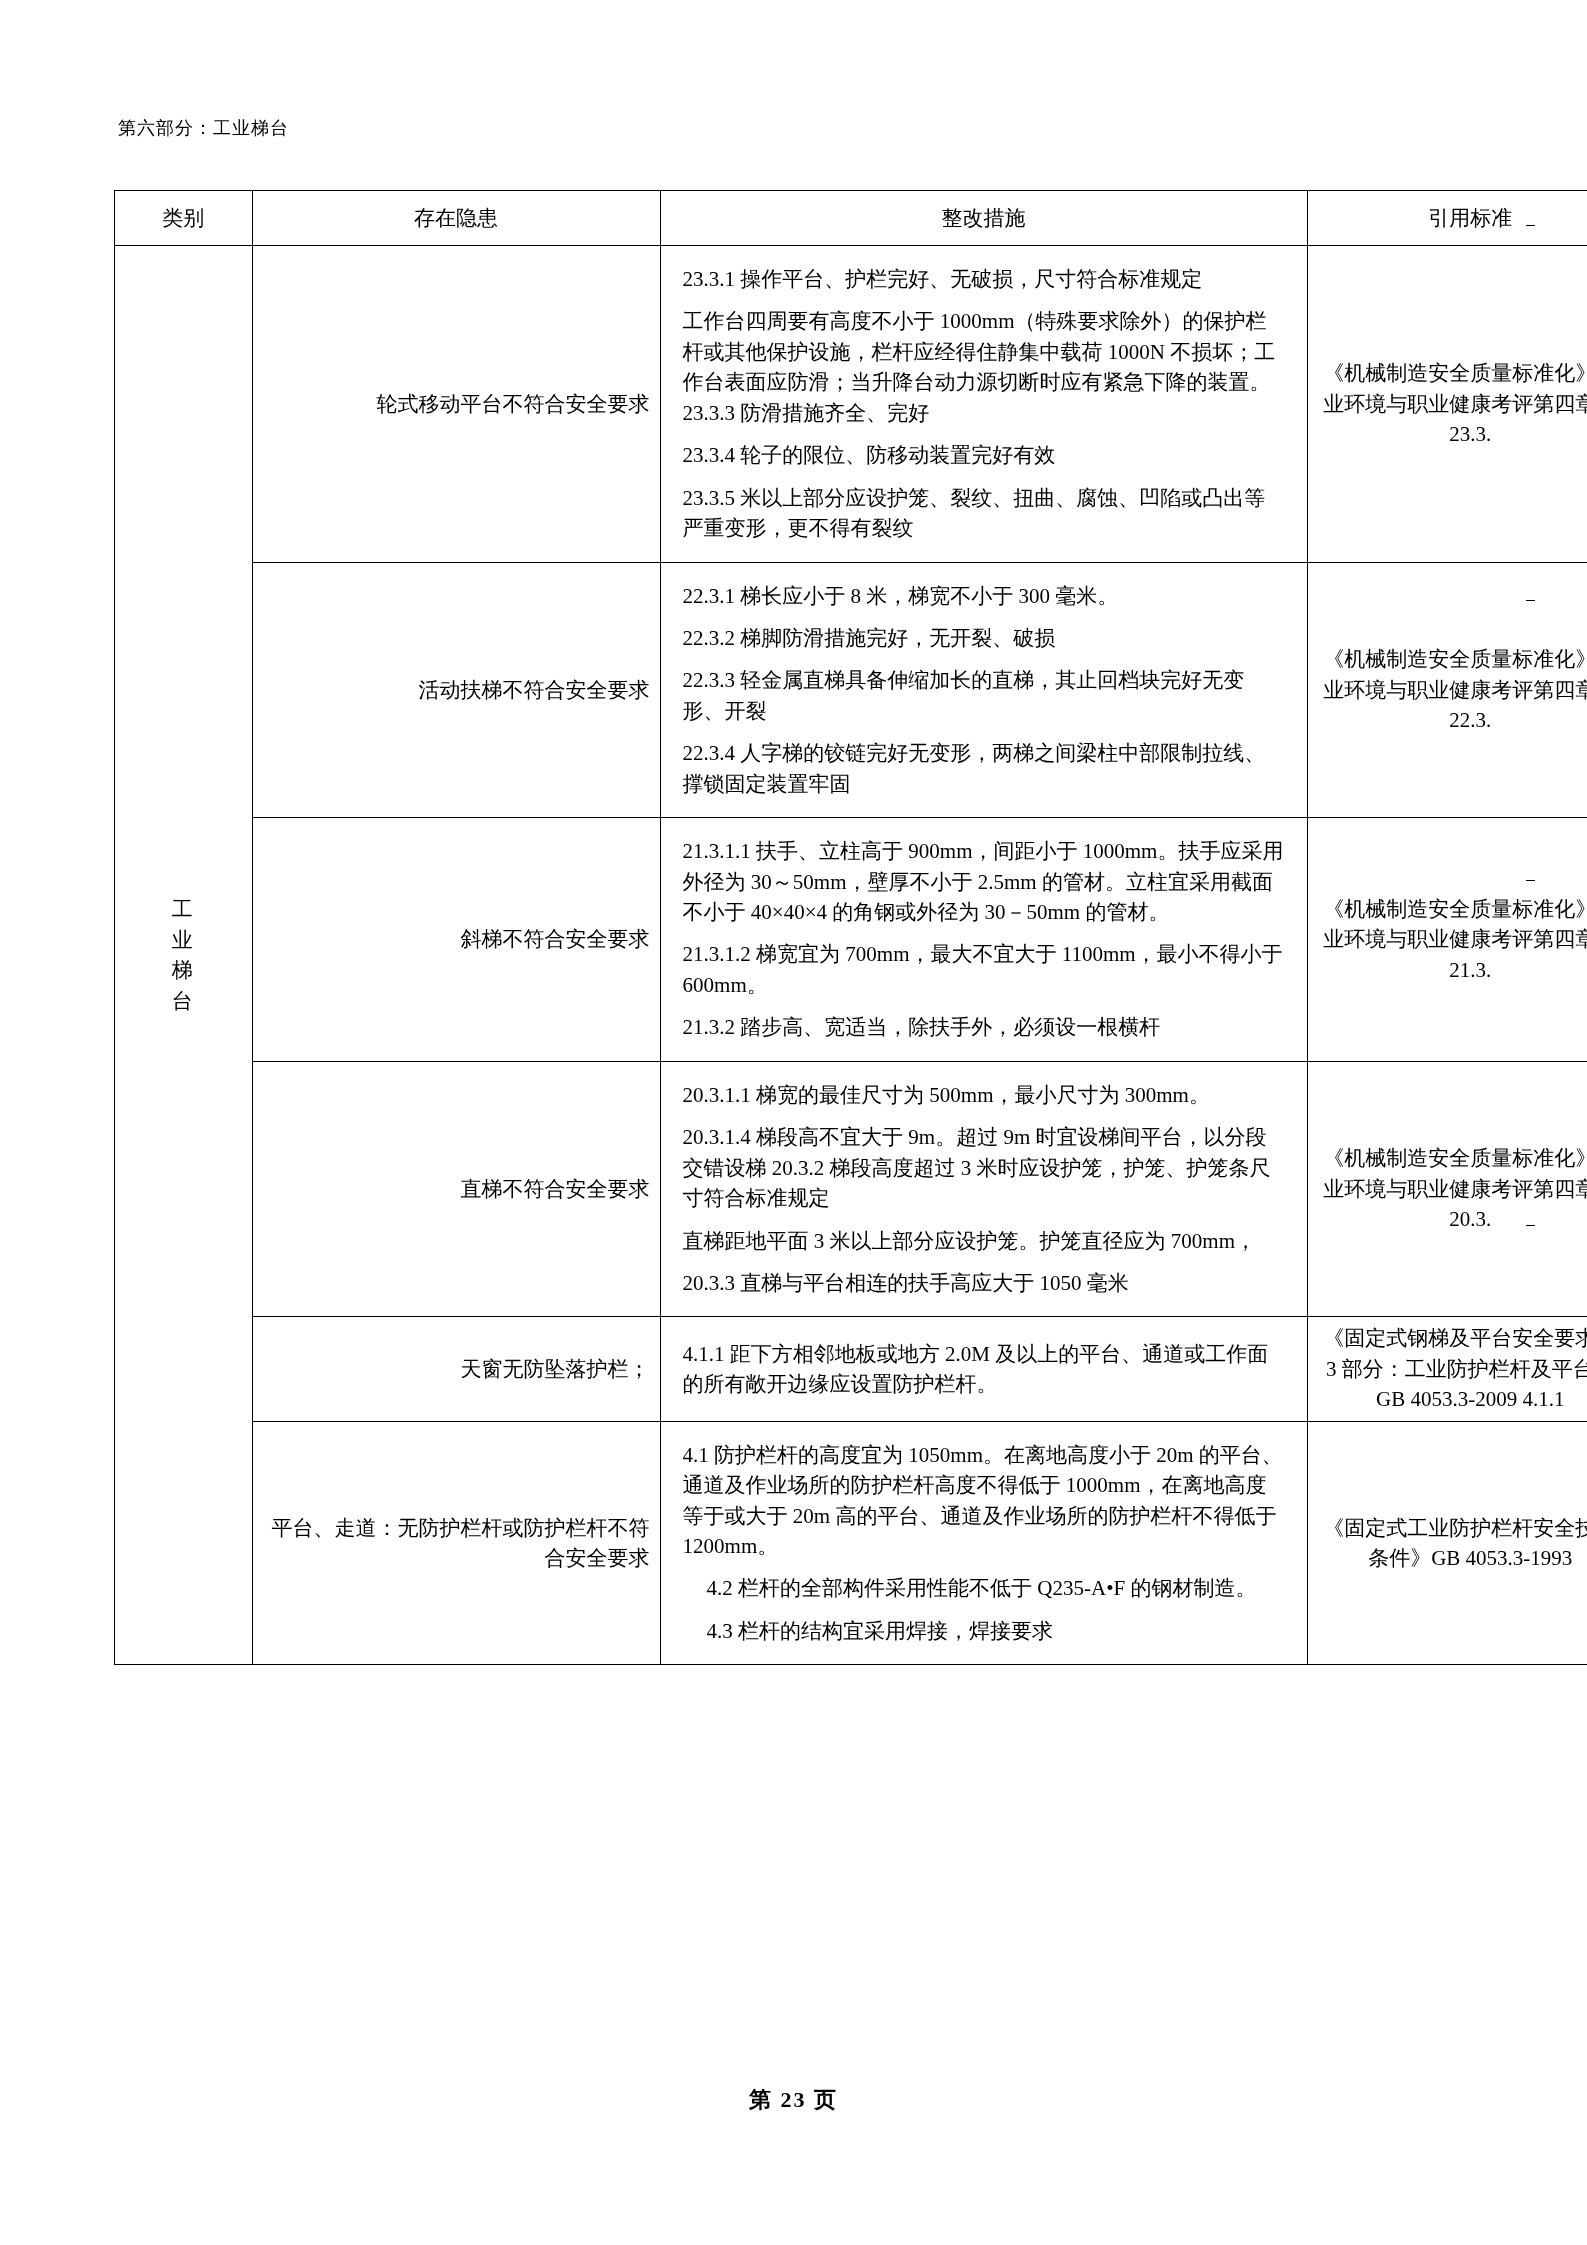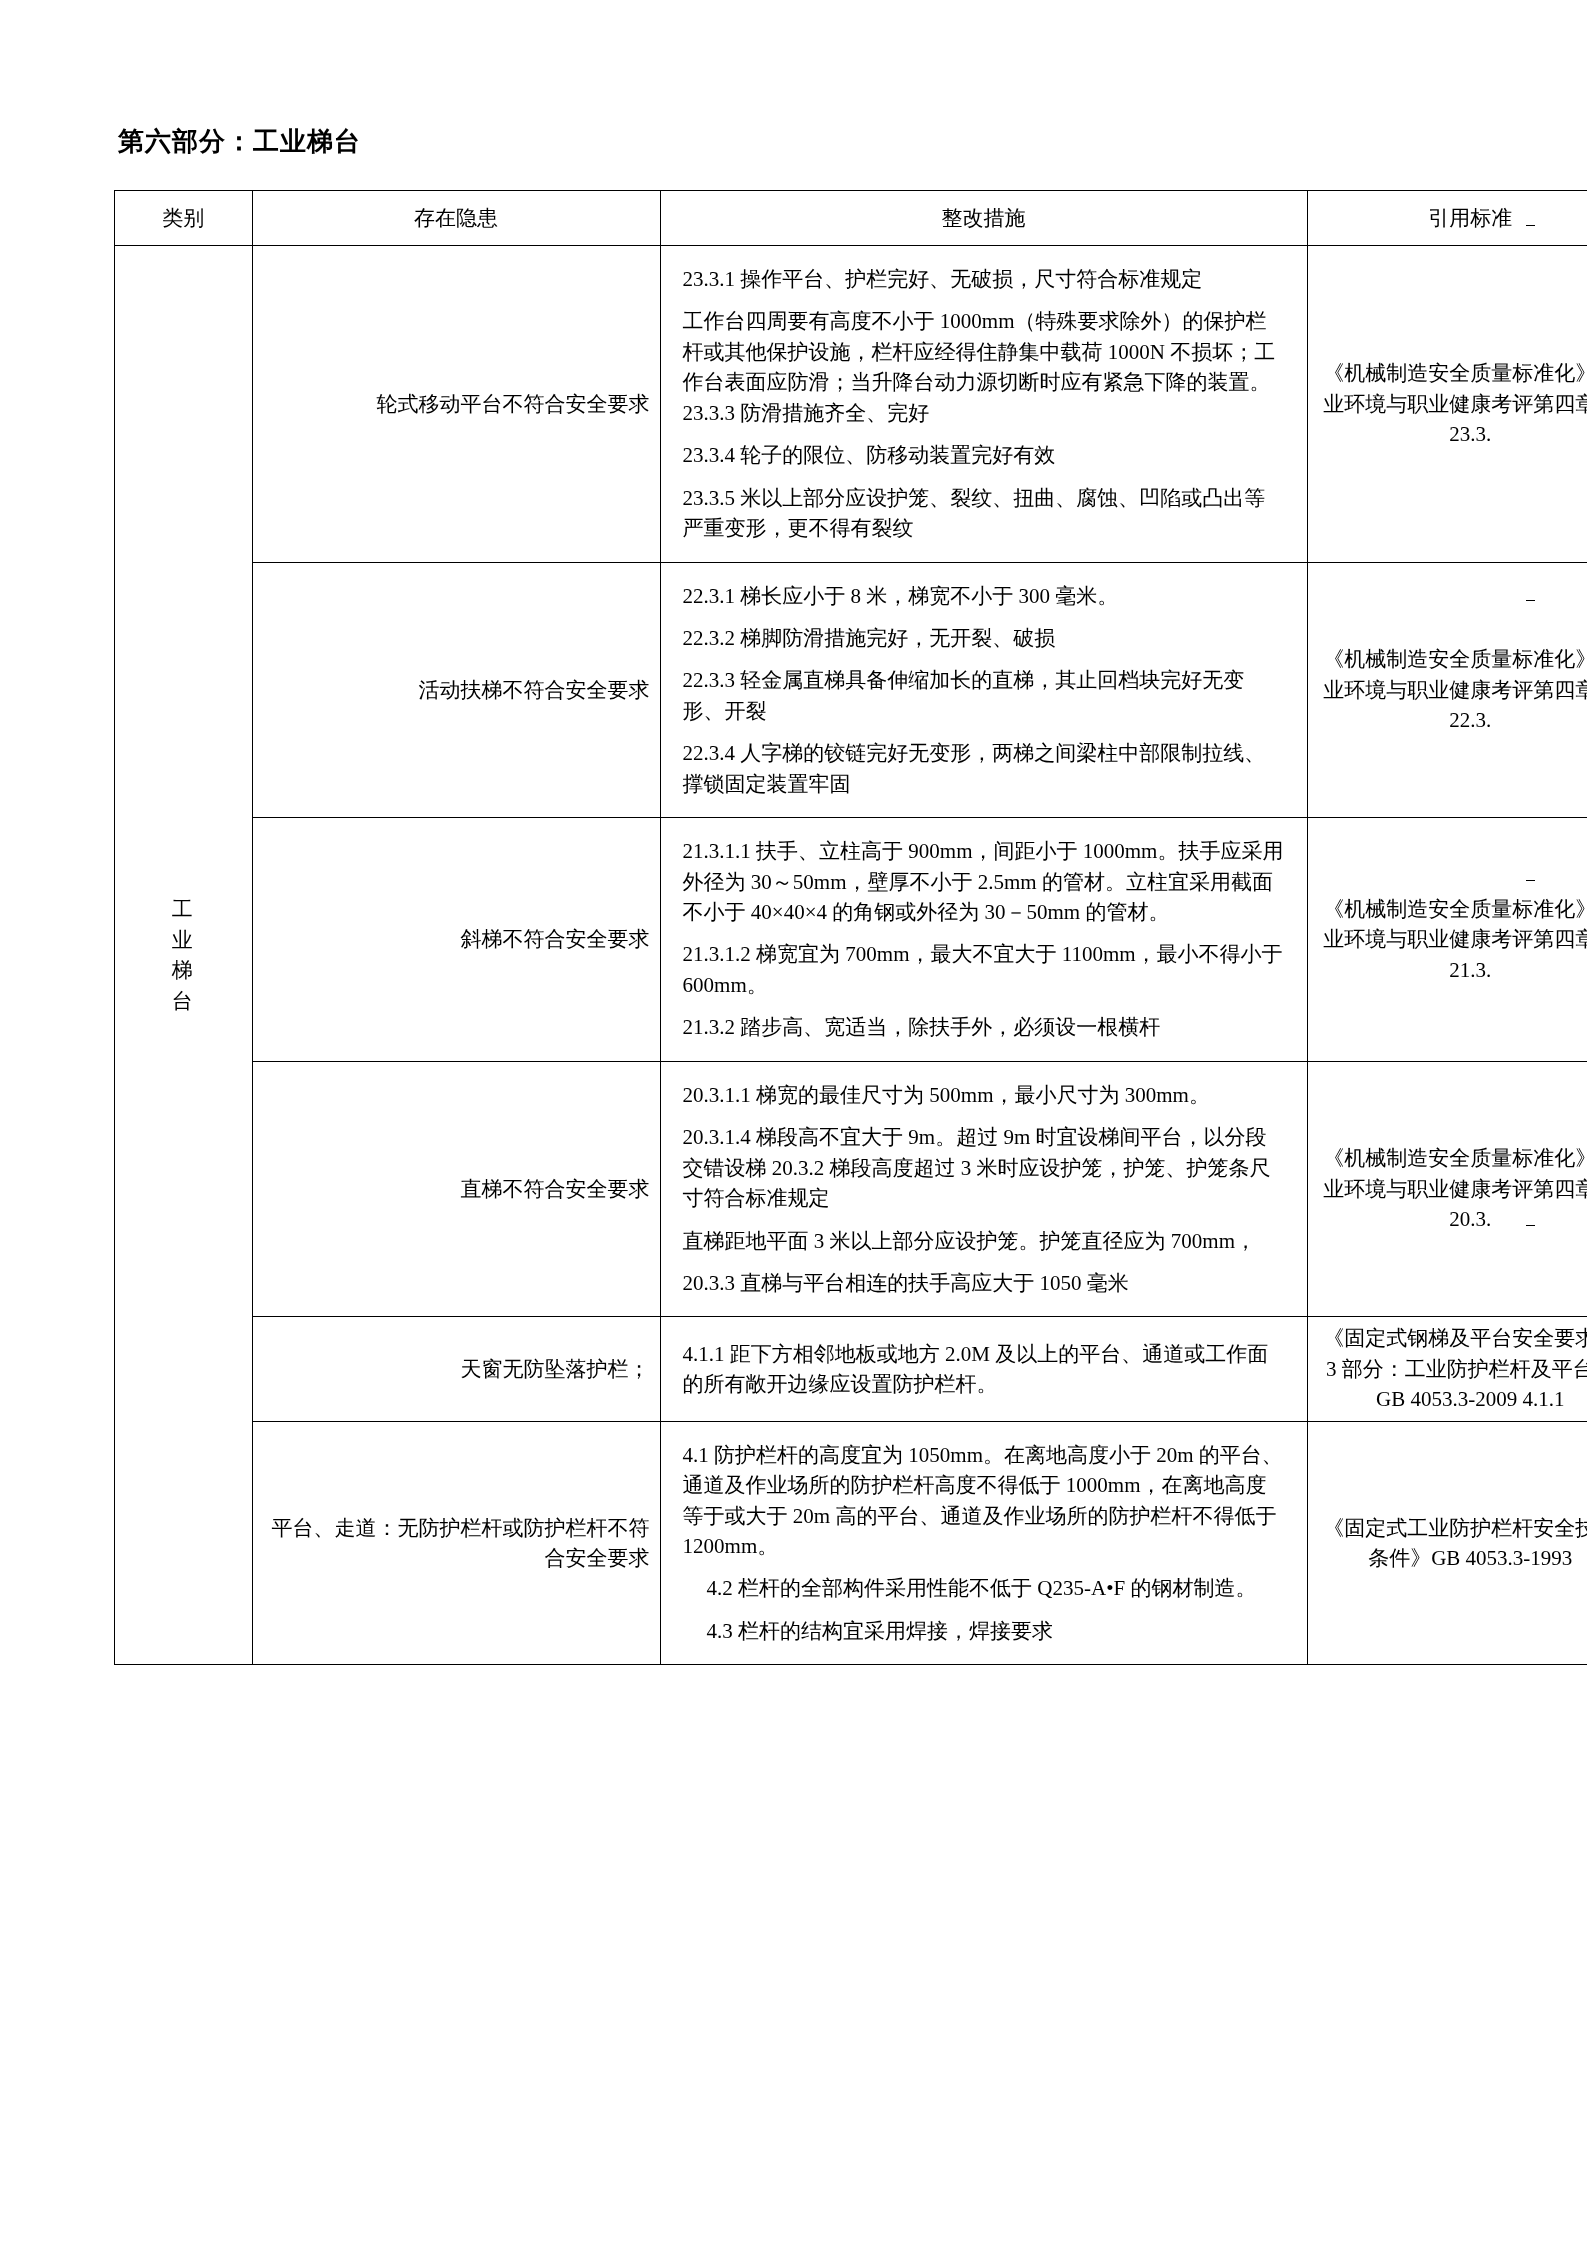--- a/index.html
+++ b/index.html
@@ -17,23 +17,23 @@
   .page {
     position: absolute;
     left: 0; top: 0;
     width: 1587px;
     height: 2245px;
     box-sizing: border-box;
   }
   .doc-title {
     position: absolute;
     left: 118px;
-    top: 124px;
-    font-size: 26px;
-    font-weight: bold;
+    top: 116px;
+    font-size: 18px;
+    font-weight: normal;
     letter-spacing: 1px;
   }
   table.main {
     position: absolute;
     left: 114px;
     top: 190px;
     width: 1520px;
     border-collapse: collapse;
     table-layout: fixed;
   }
@@ -204,13 +204,14 @@
         <td class="fix-cell">
           <p>4.1 防护栏杆的高度宜为 1050mm。在离地高度小于 20m 的平台、通道及作业场所的防护栏杆高度不得低于 1000mm，在离地高度等于或大于 20m 高的平台、通道及作业场所的防护栏杆不得低于 1200mm。</p>
           <p class="indent">4.2 栏杆的全部构件采用性能不低于 Q235-A•F 的钢材制造。</p>
           <p class="indent">4.3 栏杆的结构宜采用焊接，焊接要求</p>
         </td>
         <td class="std-cell">《固定式工业防护栏杆安全技术条件》GB 4053.3-1993</td>
       </tr>
     </tbody>
   </table>
 
+  <div class="footer">第 23 页</div>
 </div>
 
 </body></html>

